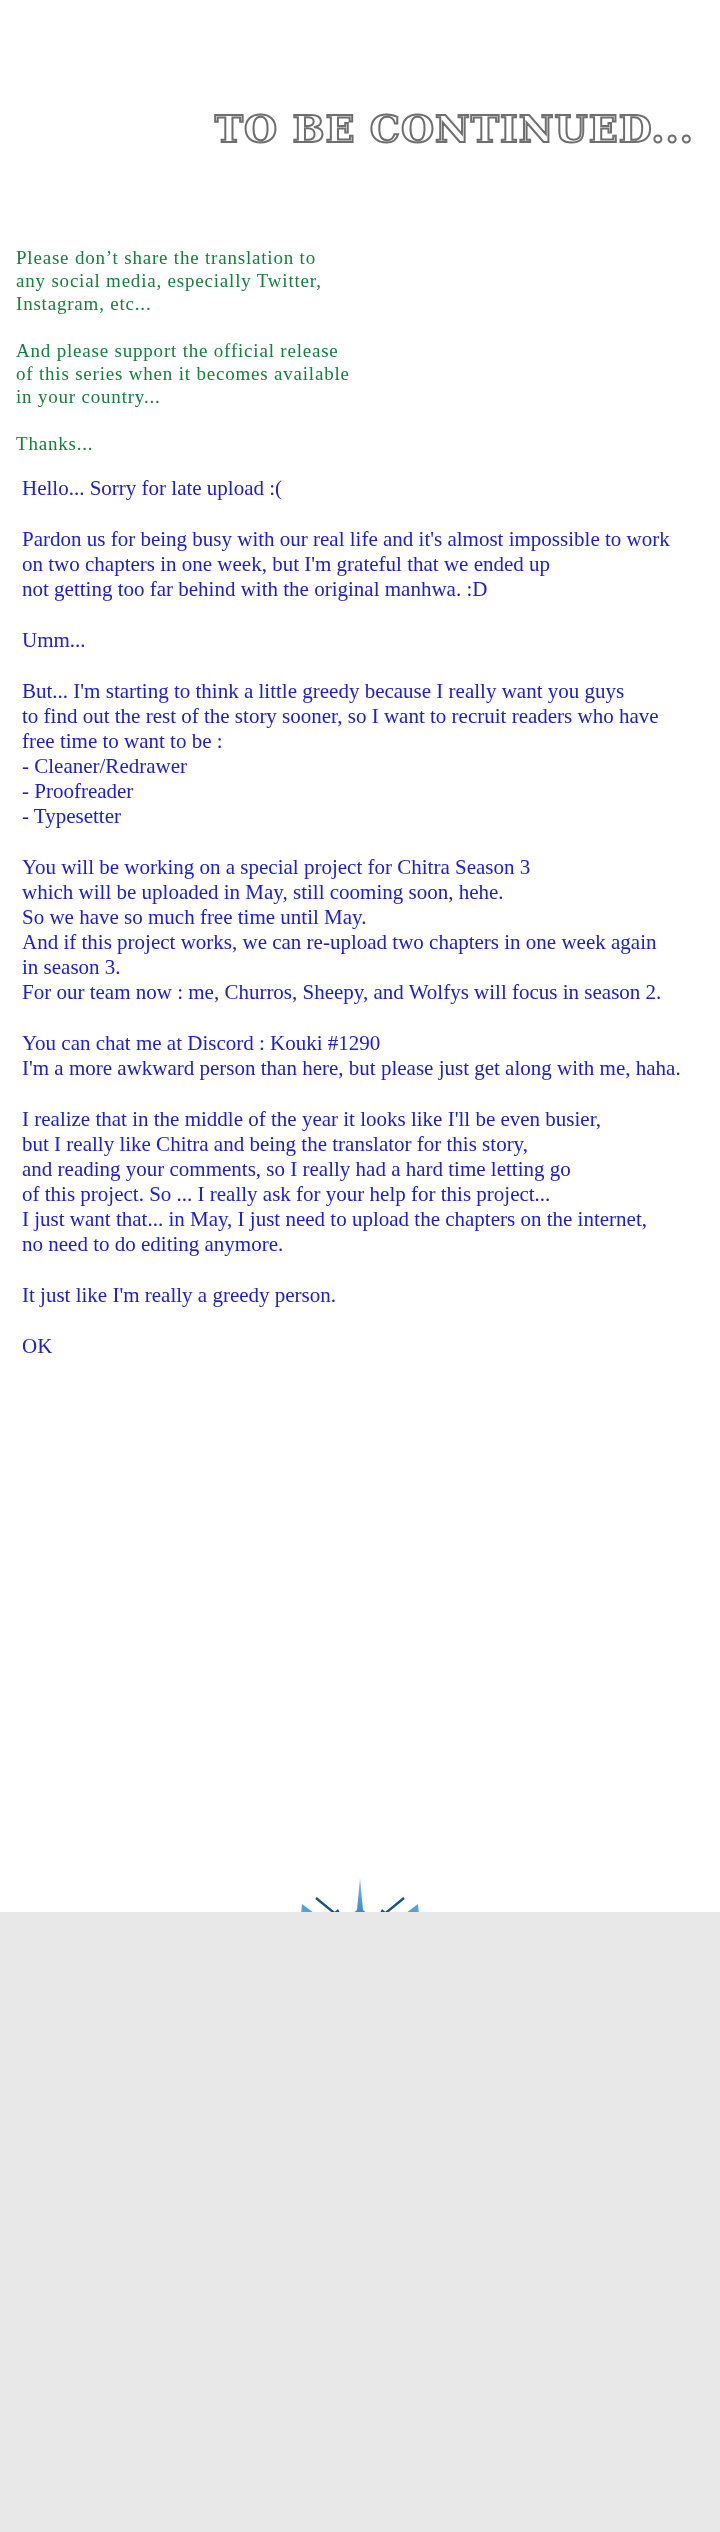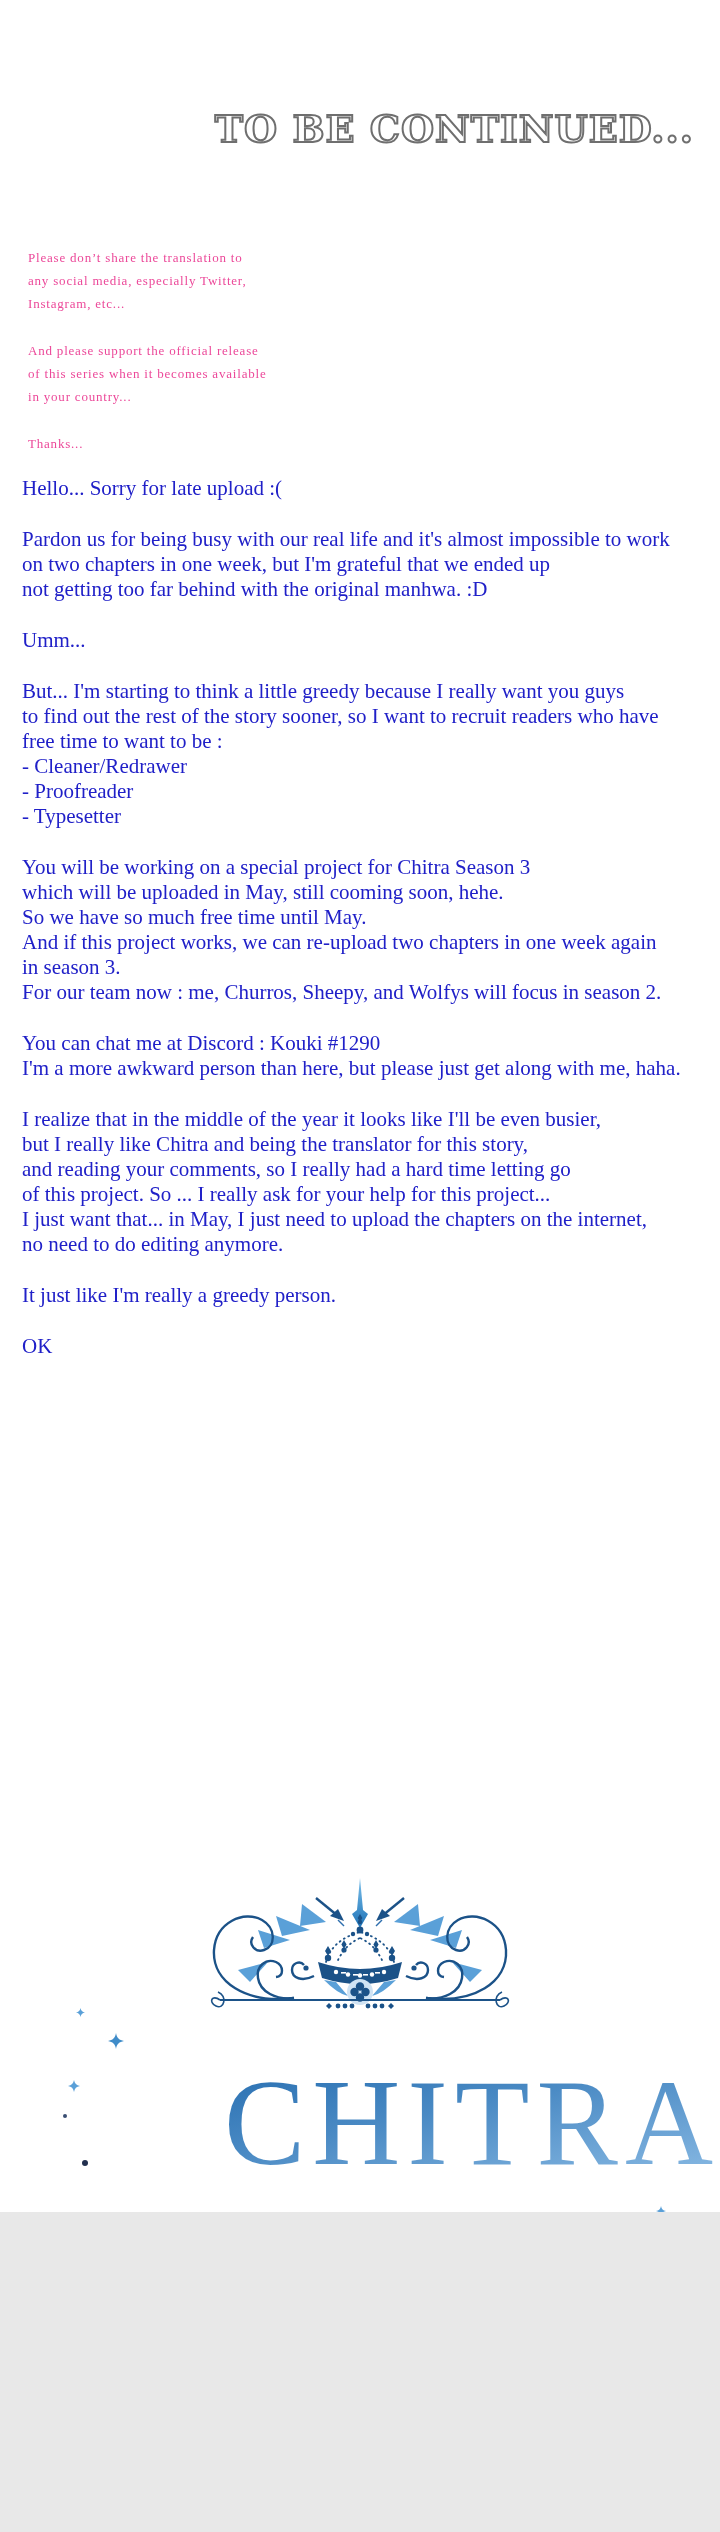--- a/index.html
+++ b/index.html
@@ -1,18 +1,18 @@
 <!DOCTYPE html>
 <html><head>
 <meta charset="utf-8">
 <style>
   html,body{margin:0;padding:0;background:#e8e8e8;}
   .page{
     position:relative;
-    width:720px;height:2212px;
+    width:720px;height:1912px;
     margin:0 auto;
     background:#ffffff;
     overflow:hidden;
     font-family:"Liberation Serif", serif;
   }
   
   .tbc-heading{
     position:absolute;
     top:106px;left:0;right:26px;
     text-align:right;
@@ -21,23 +21,23 @@
     font-weight:bold;
     letter-spacing:1px;
     color:#ffffff;
     -webkit-text-stroke:2px #6f6f6f;
     text-stroke:2px #6f6f6f;
     margin:0;
   }
   
   .notice{
     position:absolute;
-    top:246px;left:28px;right:20px;
-    color:#ec4899;
-    font-size:13px;
+    top:246px;left:16px;right:20px;
+    color:#15803d;
+    font-size:19px;
     line-height:23px;
     letter-spacing:0.8px;
   }
   .notice p{white-space:pre-line;margin:0 0 24px 0;}
   
   .note{
     position:absolute;
     top:476px;left:22px;right:6px;
     color:#2020c8;
     font-size:21px;

